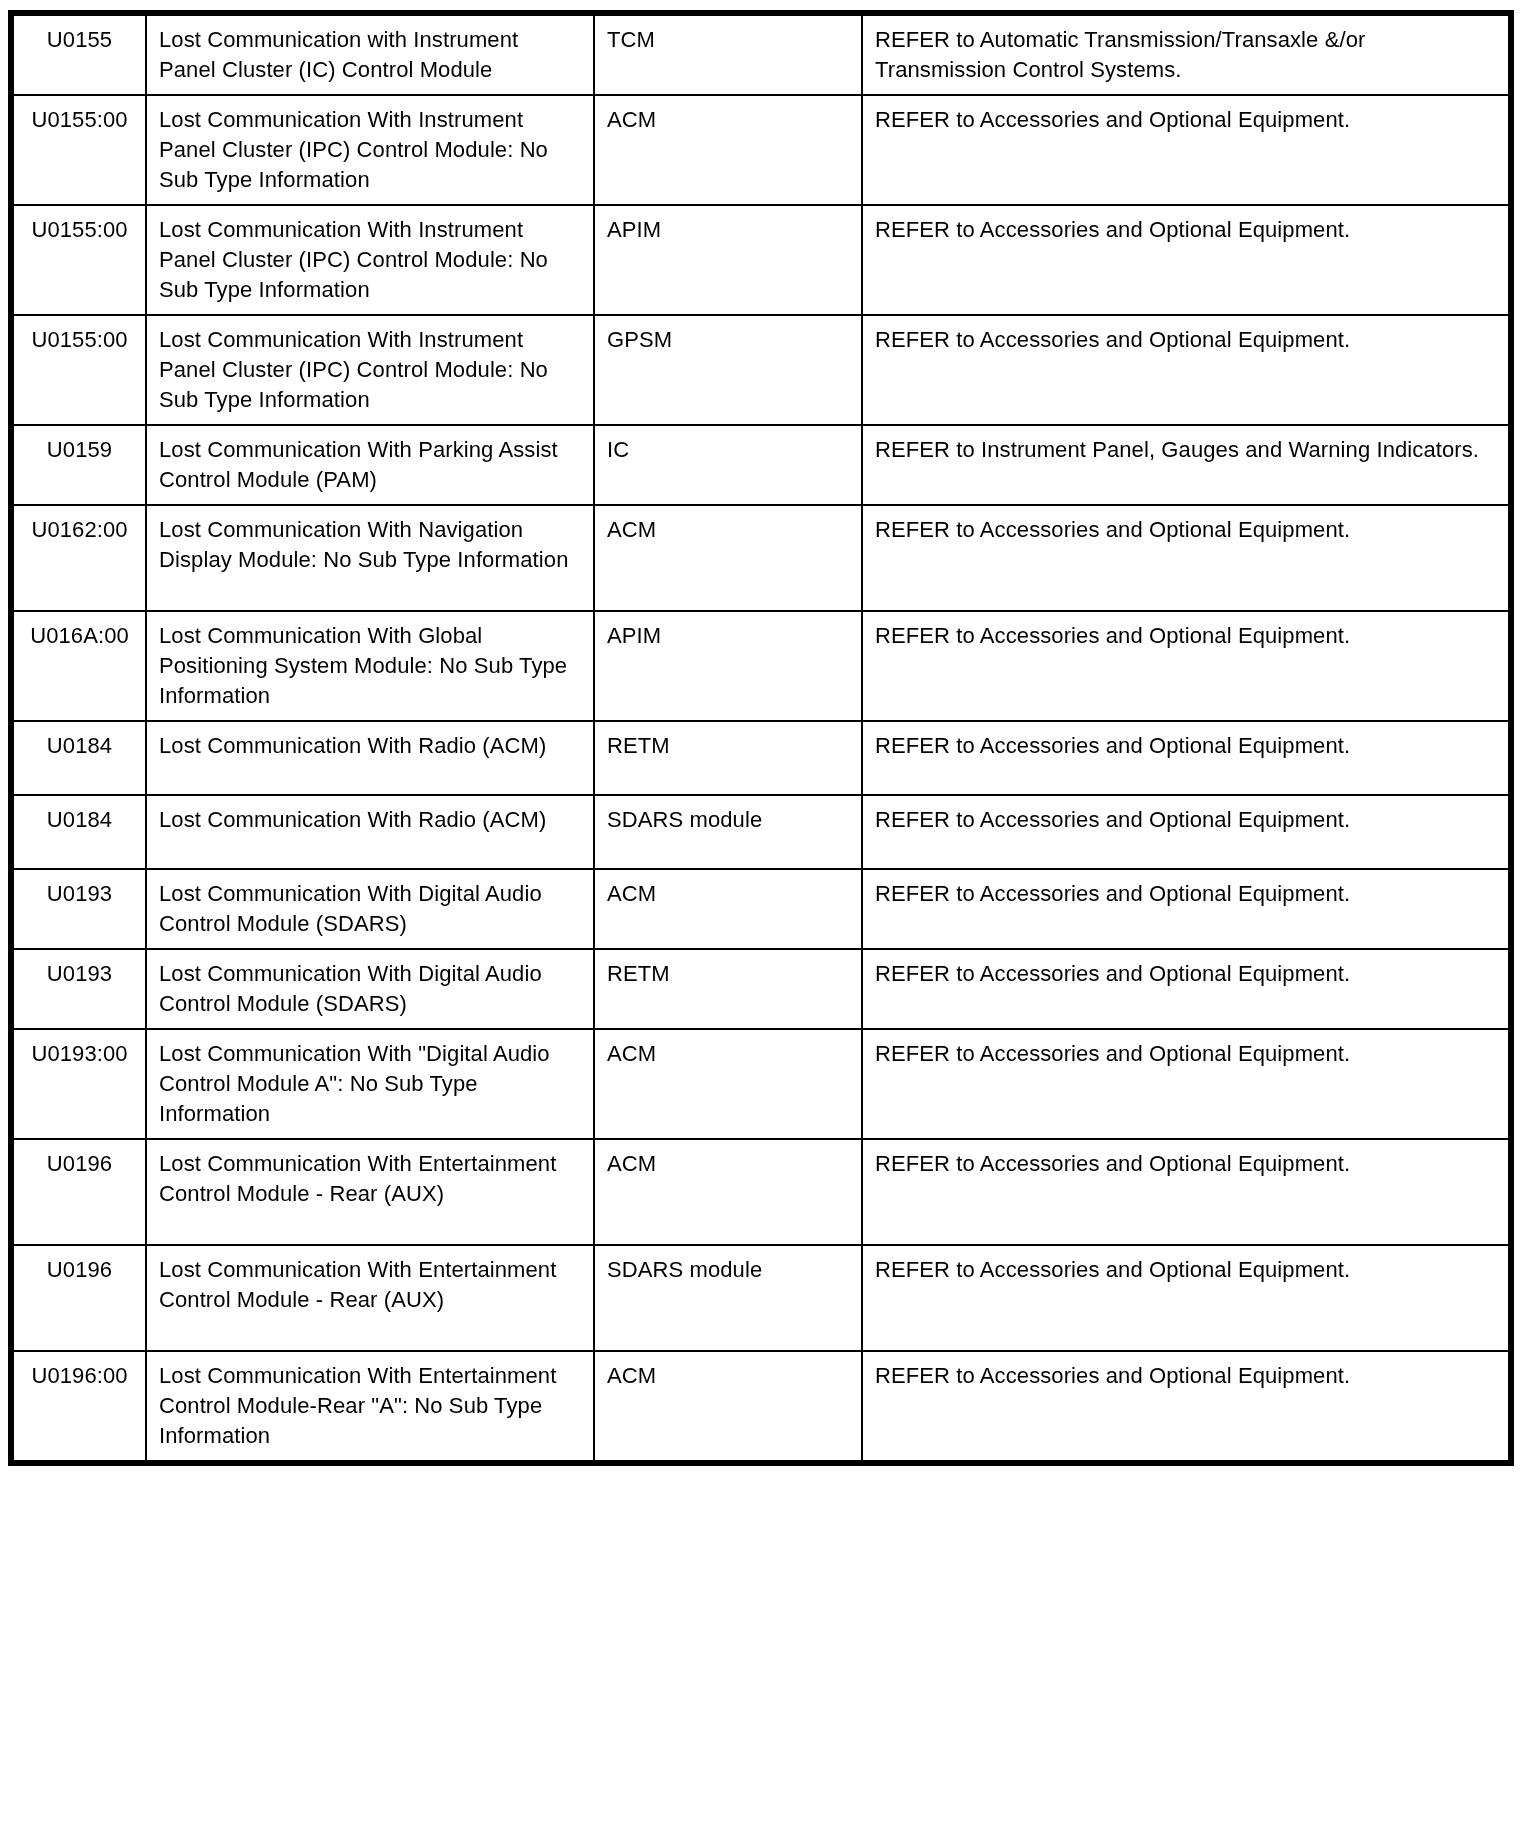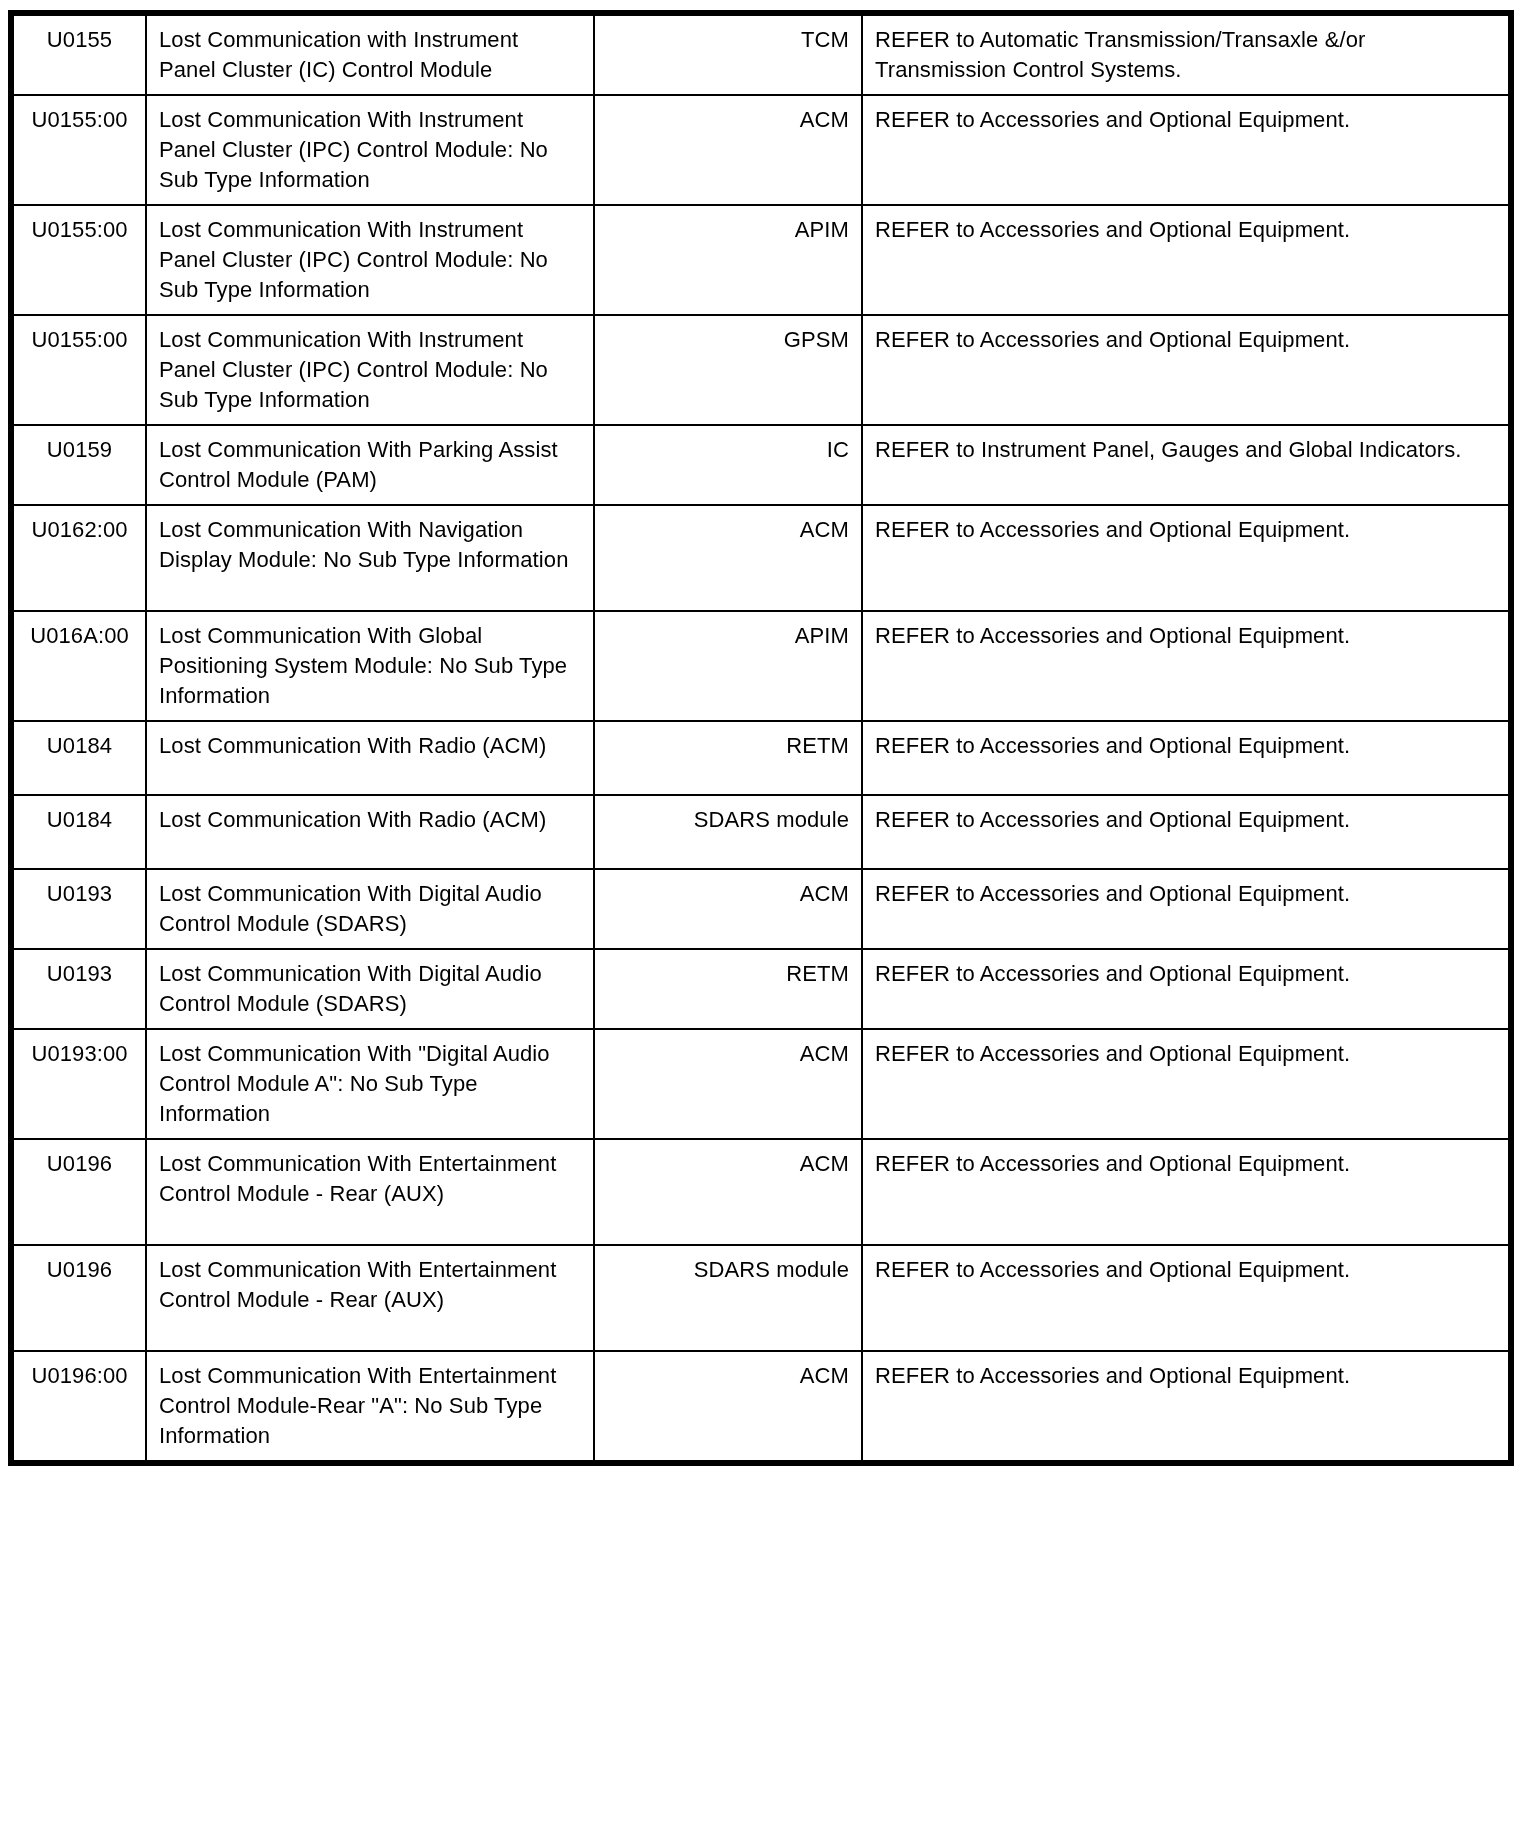--- a/index.html
+++ b/index.html
@@ -31,21 +31,21 @@
     box-sizing: border-box;
     overflow: hidden;
     letter-spacing: 0.1px;
   }
   td.col-dtc {
     text-align: center;
     padding-left: 4px;
     padding-right: 4px;
   }
   td.col-module {
-    text-align: right;
+    text-align: left;
   }
   tr.r2 { height: 74px; }
   tr.r3 { height: 106px; margin-top: 48px; }
 </style>
 </head>
 <body>
 
 <div class="page">
   <table class="dtc-table">
     <colgroup>
@@ -76,21 +76,21 @@
         <tr class="r3">
           <td class="col-dtc">U0155:00</td>
           <td class="col-description">Lost Communication With Instrument Panel Cluster (IPC) Control Module: No Sub Type Information</td>
           <td class="col-module">GPSM</td>
           <td class="col-action">REFER to Accessories and Optional Equipment.</td>
         </tr>
         <tr class="r2">
           <td class="col-dtc">U0159</td>
           <td class="col-description">Lost Communication With Parking Assist Control Module (PAM)</td>
           <td class="col-module">IC</td>
-          <td class="col-action">REFER to Instrument Panel, Gauges and Global Indicators.</td>
+          <td class="col-action">REFER to Instrument Panel, Gauges and Warning Indicators.</td>
         </tr>
         <tr class="r3">
           <td class="col-dtc">U0162:00</td>
           <td class="col-description">Lost Communication With Navigation Display Module: No Sub Type Information</td>
           <td class="col-module">ACM</td>
           <td class="col-action">REFER to Accessories and Optional Equipment.</td>
         </tr>
         <tr class="r3">
           <td class="col-dtc">U016A:00</td>
           <td class="col-description">Lost Communication With Global Positioning System Module: No Sub Type Information</td>

